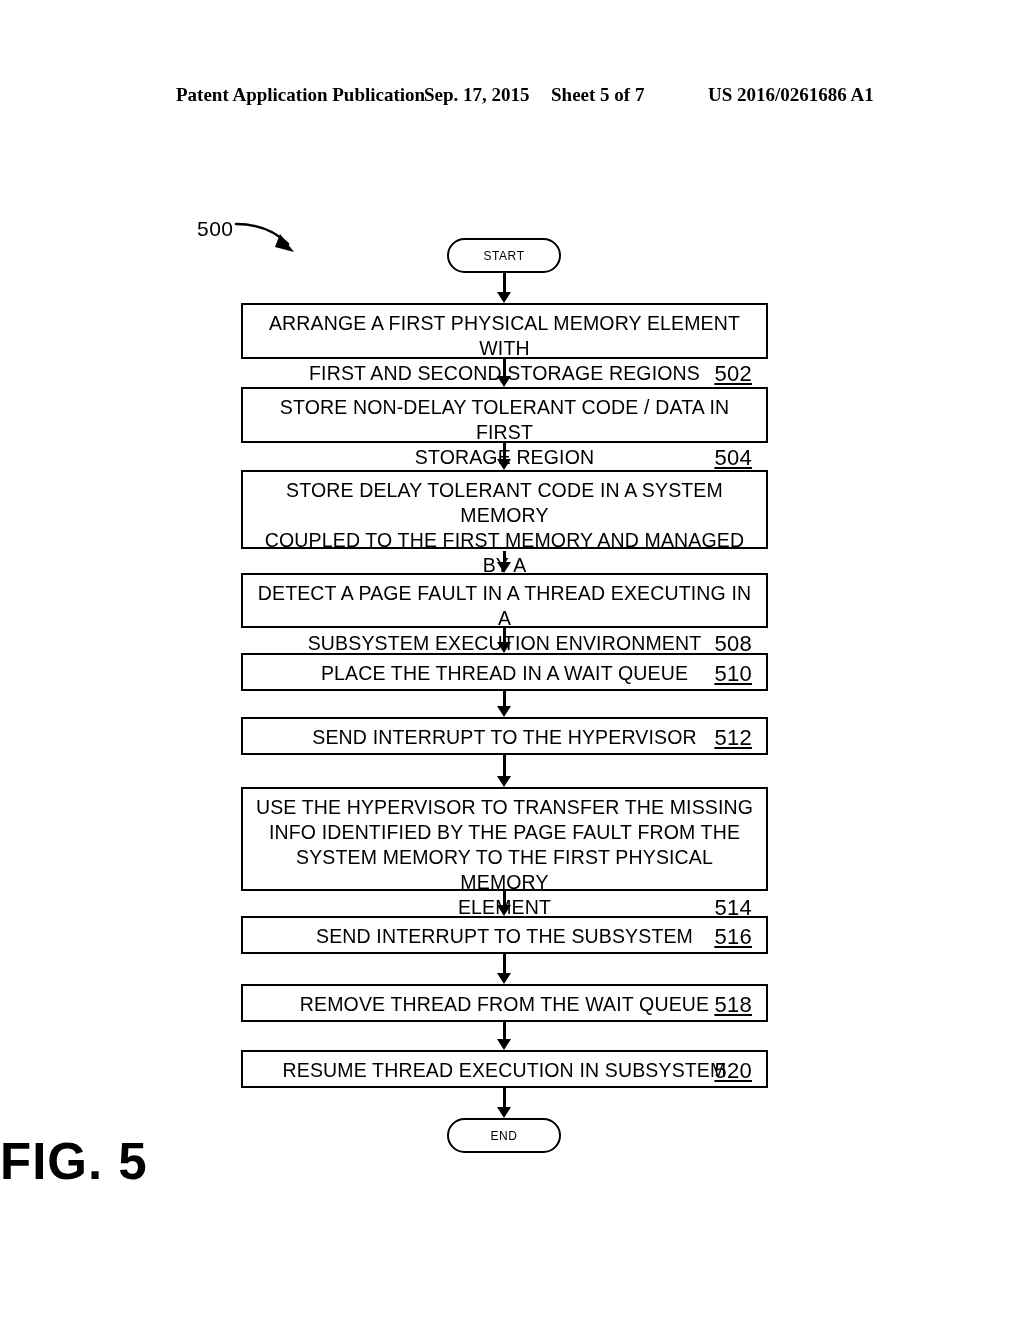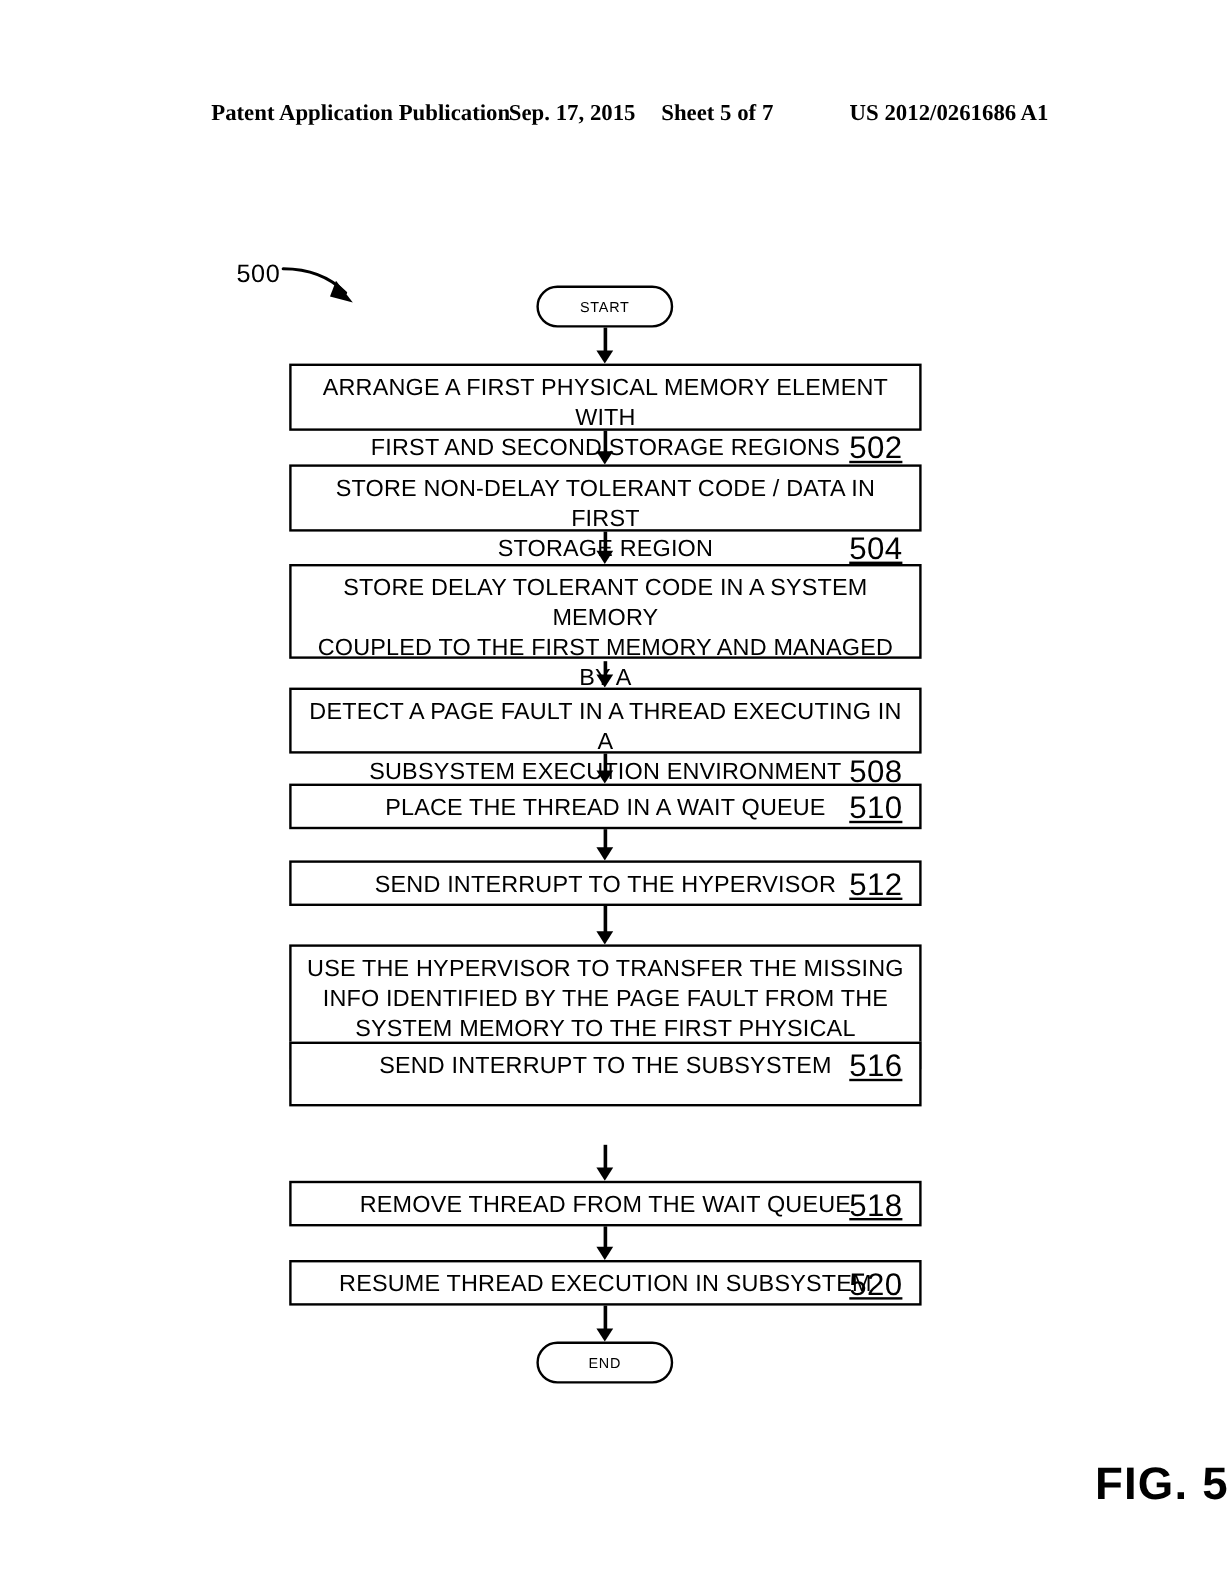--- a/index.html
+++ b/index.html
@@ -91,21 +91,21 @@
     position: relative;
     padding: 6px 10px 6px 10px;
     text-align: center;
     font-size: 19.5px;
     line-height: 25px;
     letter-spacing: 0.15px;
   }
   .proc-text { display: inline; }
   .proc-num {
     text-decoration: underline;
-    font-size: 26px;
+    font-size: 22px;
     letter-spacing: 0.3px;
   }
   
   .num-right {
     position: absolute;
     right: 14px;
     bottom: 6px;
   }
 
   
@@ -128,36 +128,36 @@
     height: 0;
     border-left: 7px solid transparent;
     border-right: 7px solid transparent;
     border-top: 11px solid #000;
   }
 
   
   .fig-caption {
     position: absolute;
     left: 0;
-    top: 1216px;
-    width: 1024px;
-    text-align: right;
-    font-size: 38px;
+    top: 1132px;
+    width: 1024px;
+    text-align: left;
+    font-size: 51px;
     font-weight: bold;
     letter-spacing: 1px;
   }
 </style>
 </head>
 <body>
 
 <div class="page-header">
   <span class="hdr-pub">Patent Application Publication</span>
   <span class="hdr-date">Sep. 17, 2015</span>
   <span class="hdr-sheet">Sheet 5 of 7</span>
-  <span class="hdr-num">US 2012/0261686 A1</span>
+  <span class="hdr-num">US 2016/0261686 A1</span>
 </div>
 
 <div class="figure">
 
   <div class="ref-500">500</div>
   <svg class="ref-arrow" viewBox="0 0 80 50">
     <path d="M 4 10 Q 36 10 56 30" stroke="#000" stroke-width="2.6" fill="none" stroke-linecap="round"></path>
     <path d="M 48 20 L 62 38 L 43 33 Z" fill="#000"></path>
   </svg>
 
@@ -212,21 +212,21 @@
         <div class="stem" style="height: 23px;"></div>
         <div class="head" style="top: 21px;"></div>
       </div>
       <div class="proc-box" style="top: 787px; height: 104px;">
         <div class="proc-inner"><span class="proc-text">USE THE HYPERVISOR TO TRANSFER THE MISSING</span><br><span class="proc-text">INFO IDENTIFIED BY THE PAGE FAULT FROM THE</span><br><span class="proc-text">SYSTEM MEMORY TO THE FIRST PHYSICAL MEMORY</span><br><span class="proc-text">ELEMENT</span><span class="proc-num num-right">514</span></div>
       </div>
       <div class="connector" style="top: 891px; height: 25px;">
         <div class="stem" style="height: 16px;"></div>
         <div class="head" style="top: 14px;"></div>
       </div>
-      <div class="proc-box" style="top: 868px; height: 54px;">
+      <div class="proc-box" style="top: 916px; height: 38px;">
         <div class="proc-inner"><span class="proc-text">SEND INTERRUPT TO THE SUBSYSTEM</span><span class="proc-num num-right">516</span></div>
       </div>
       <div class="connector" style="top: 954px; height: 30px;">
         <div class="stem" style="height: 21px;"></div>
         <div class="head" style="top: 19px;"></div>
       </div>
       <div class="proc-box" style="top: 984px; height: 38px;">
         <div class="proc-inner"><span class="proc-text">REMOVE THREAD FROM THE WAIT QUEUE</span><span class="proc-num num-right">518</span></div>
       </div>
       <div class="connector" style="top: 1022px; height: 28px;">

